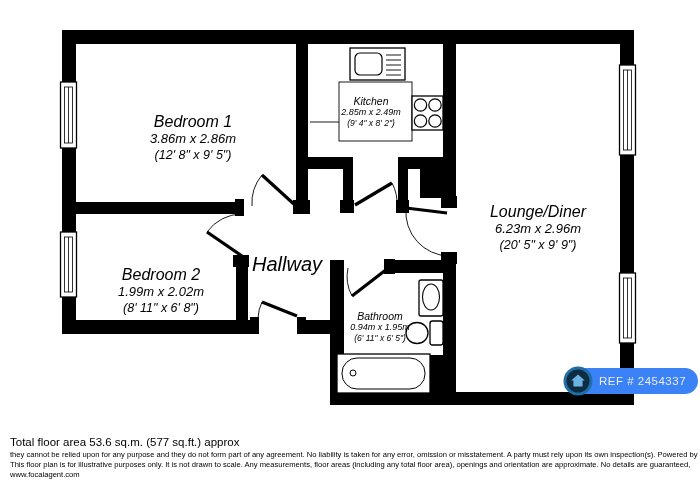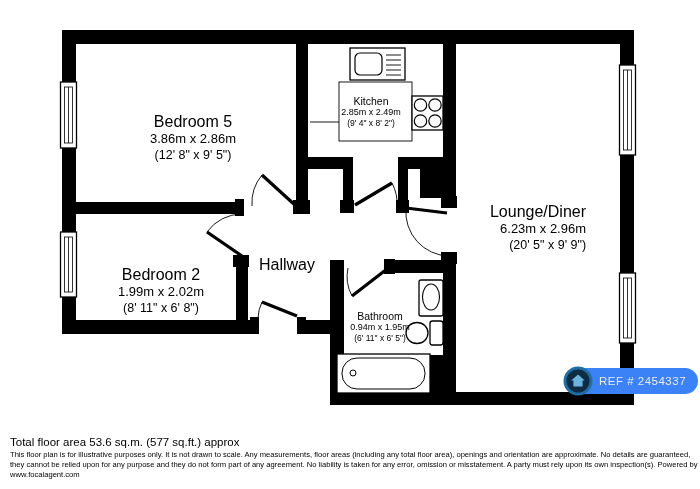--- a/index.html
+++ b/index.html
@@ -1,26 +1,26 @@
 <!DOCTYPE html>
 <html><head>
 <meta charset="utf-8">
 <style>
   html,body{margin:0;padding:0;background:#ffffff;}
   #stage{position:relative;width:700px;height:489px;background:#ffffff;overflow:hidden;
          font-family:"Liberation Sans", sans-serif;color:#000;}
   #plan-svg{position:absolute;left:0;top:0;}
-  .room-label{position:absolute;transform:translateX(-50%);text-align:center;white-space:nowrap;}
+  .room-label{position:absolute;transform:translateX(-50%);text-align:center;white-space:nowrap;font-style:italic;}
   .room-name{font-size:16px;line-height:19px;}
   .room-dim{font-size:13px;line-height:16px;}
   .room-dim-imp{font-size:12.5px;line-height:16px;}
   .small .room-name{font-size:10.5px;line-height:12px;}
   .small .room-dim{font-size:9px;line-height:11px;}
   .small .room-dim-imp{font-size:8.5px;line-height:10px;}
-  .hall .room-name{font-size:16px;}
+  .hall .room-name{font-size:20px;}
   #ref-badge{position:absolute;left:565px;top:368px;height:26px;border-radius:13px;
              background:#3b82f6;display:flex;align-items:center;padding:0 12px 0 34px;}
   #ref-badge .ref-text{color:#ededed;font-size:11.5px;letter-spacing:0.5px;}
   #badge-icon{position:absolute;left:-2px;top:-2px;}
   #footer{position:absolute;left:10px;top:434px;width:685px;}
   #total-area{font-size:11.5px;line-height:16px;}
   .disc-line{font-size:7.6px;line-height:10.2px;white-space:nowrap;}
 </style>
 </head>
 <body>
@@ -146,32 +146,32 @@
       </g>
       <g>
         <rect x="337" y="354" width="93" height="39" stroke-width="1.3"></rect>
         <rect x="342" y="358" width="83" height="31" rx="15" fill="none" stroke-width="1"></rect>
         <circle cx="353" cy="373" r="3" stroke-width="1"></circle>
       </g>
     </g>
   </svg>
 
   <div class="room-label" style="left:193px;top:112px;">
-    <div class="room-name">Bedroom 5</div>
+    <div class="room-name">Bedroom 1</div>
     <div class="room-dim">3.86m x 2.86m</div>
     <div class="room-dim-imp">(12' 8" x 9' 5")</div>
   </div>
 
   <div class="room-label small" style="left:371px;top:95px;">
     <div class="room-name">Kitchen</div>
     <div class="room-dim">2.85m x 2.49m</div>
     <div class="room-dim-imp">(9' 4" x 8' 2")</div>
   </div>
 
-  <div class="room-label" style="left:538px;top:202px;text-align:right;">
+  <div class="room-label" style="left:538px;top:202px;">
     <div class="room-name">Lounge/Diner</div>
     <div class="room-dim">6.23m x 2.96m</div>
     <div class="room-dim-imp">(20' 5" x 9' 9")</div>
   </div>
 
   <div class="room-label" style="left:161px;top:265px;">
     <div class="room-name">Bedroom 2</div>
     <div class="room-dim">1.99m x 2.02m</div>
     <div class="room-dim-imp">(8' 11" x 6' 8")</div>
   </div>
@@ -189,18 +189,18 @@
   <div id="ref-badge">
     <svg id="badge-icon" width="30" height="30">
       <circle cx="15" cy="15" r="13" fill="#0e2c42" stroke="#1e6fa8" stroke-width="3"></circle>
       <path d="M15 8.5 L21.8 14.5 H19.6 V20.5 H10.4 V14.5 H8.2 Z" fill="#6db3e0"></path>
     </svg>
     <span class="ref-text">REF # 2454337</span>
   </div>
 
   <div id="footer">
     <div id="total-area">Total floor area 53.6 sq.m. (577 sq.ft.) approx</div>
+    <div class="disc-line">they cannot be relied upon for any purpose and they do not form part of any agreement. No liability is taken for any error, omission or misstatement. A party must rely upon its own inspection(s). Powered by</div>
     <div class="disc-line">This floor plan is for illustrative purposes only. It is not drawn to scale. Any measurements, floor areas (including any total floor area), openings and orientation are approximate. No details are guaranteed,</div>
-    <div class="disc-line">they cannot be relied upon for any purpose and they do not form part of any agreement. No liability is taken for any error, omission or misstatement. A party must rely upon its own inspection(s). Powered by</div>
     <div class="disc-line">www.focalagent.com</div>
   </div>
 
 </div>
 
 </body></html>

